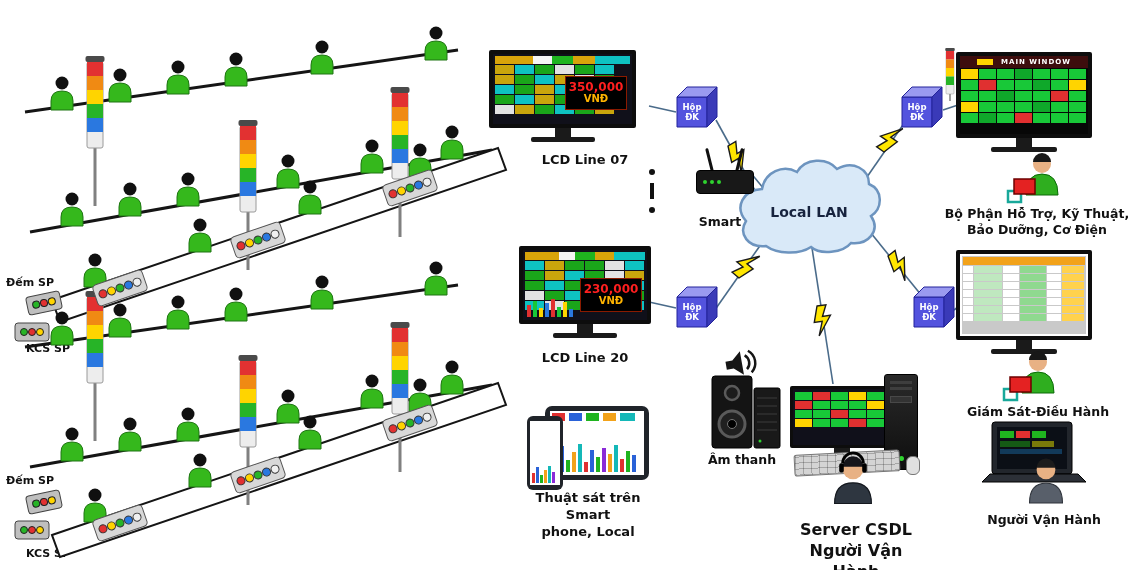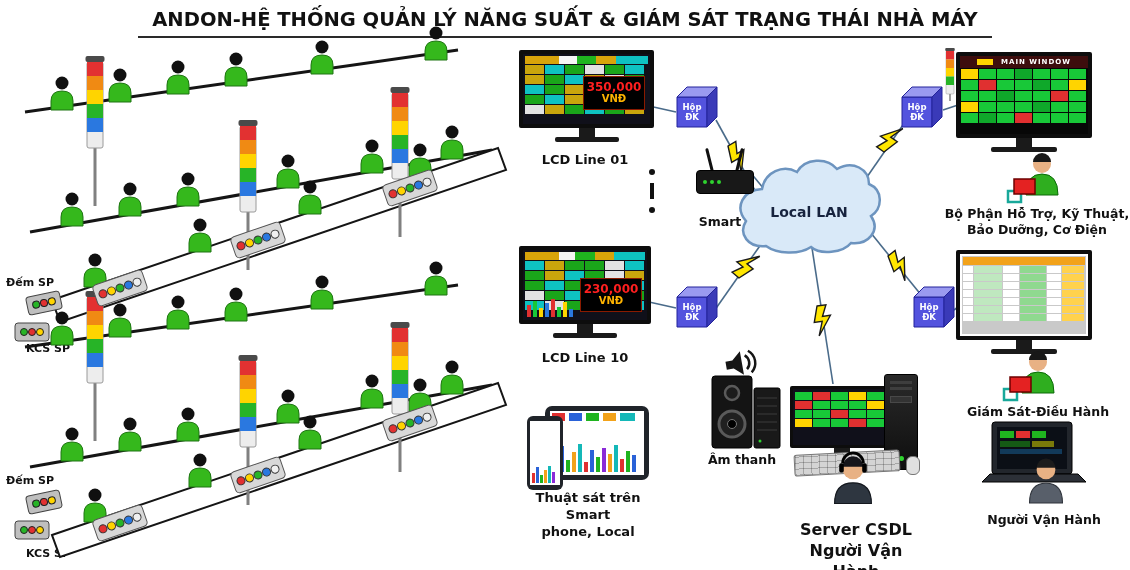--- a/index.html
+++ b/index.html
@@ -78,46 +78,45 @@
     <use href="#bolt" transform="translate(728,146) rotate(-30)"></use>
     <use href="#bolt" transform="translate(884,152) rotate(-145)"></use>
     <use href="#bolt" transform="translate(888,256) rotate(-38)"></use>
     <use href="#bolt" transform="translate(817,306) rotate(-8)"></use>
     <use href="#bolt" transform="translate(739,278) rotate(-140)"></use>
     <circle cx="652" cy="172" r="3" fill="#111"></circle>
     <rect x="650" y="183" width="4" height="16" fill="#111"></rect>
     <circle cx="652" cy="210" r="3" fill="#111"></circle>
   </svg>
 
-  <div class="title-wrap"><span class="title">ANDON-HỆ THỐNG QUẢN LÝ NĂNG SUẤT &amp; GIÁM SÁT TRẠNG THÁI NHÀ MÁY</span></div>
 
   <div class="lbl" style="left:2px;top:276px;width:56px;font-size:11px">Đếm SP</div>
   <div class="lbl" style="left:20px;top:342px;width:56px;font-size:11px">KCS SP</div>
   <div class="lbl" style="left:2px;top:474px;width:56px;font-size:11px">Đếm SP</div>
   <div class="lbl" style="left:20px;top:547px;width:56px;font-size:11px">KCS SP</div>
-  <div class="lbl" style="left:519px;top:152px;width:132px;font-size:13px">LCD Line 01</div>
-  <div class="lbl" style="left:519px;top:350px;width:132px;font-size:13px">LCD Line 10</div>
+  <div class="lbl" style="left:519px;top:152px;width:132px;font-size:13px">LCD Line 07</div>
+  <div class="lbl" style="left:519px;top:350px;width:132px;font-size:13px">LCD Line 20</div>
   <div class="lbl" style="left:688px;top:214px;width:64px;font-size:12.5px">Smart</div>
   <div class="lbl" style="left:958px;top:404px;width:160px;font-size:12.5px">Giám Sát-Điều Hành</div>
   <div class="lbl" style="left:944px;top:206px;width:186px;font-size:12.5px">
     <div>Bộ Phận Hỗ Trợ, Kỹ Thuật,</div>
     <div>Bảo Dưỡng, Cơ Điện</div>
   </div>
   <div class="lbl" style="left:968px;top:512px;width:152px;font-size:12.5px">Người Vận Hành</div>
   <div class="lbl" style="left:512px;top:490px;width:152px;font-size:13px">
     <div>Thuật sát trên Smart</div>
     <div>phone, Local</div>
   </div>
   <div class="lbl" style="left:700px;top:452px;width:84px;font-size:12.5px">Âm thanh</div>
   <div class="lbl" style="left:790px;top:520px;width:132px;font-size:16px">
     <div>Server CSDL</div>
     <div>Người Vận Hành</div>
   </div>
 
-  <div class="monitor" style="left:519px;top:50px;width:135px">
+  <div class="monitor" style="left:489px;top:50px;width:147px">
     <div class="screen" style="height:70px">
       <div class="dash">
         <div class="dash-hdr"></div>
         <div class="cellwrap" id="dash1-cells">
             <div style="width: 19px; height: 9px; background: rgb(201, 165, 12);"></div>
             <div style="width: 19px; height: 9px; background: rgb(14, 194, 194);"></div>
             <div style="width: 19px; height: 9px; background: rgb(26, 165, 26);"></div>
             <div style="width: 19px; height: 9px; background: rgb(226, 226, 226);"></div>
             <div style="width: 19px; height: 9px; background: rgb(26, 165, 26);"></div>
             <div style="width: 19px; height: 9px; background: rgb(14, 194, 194);"></div>

